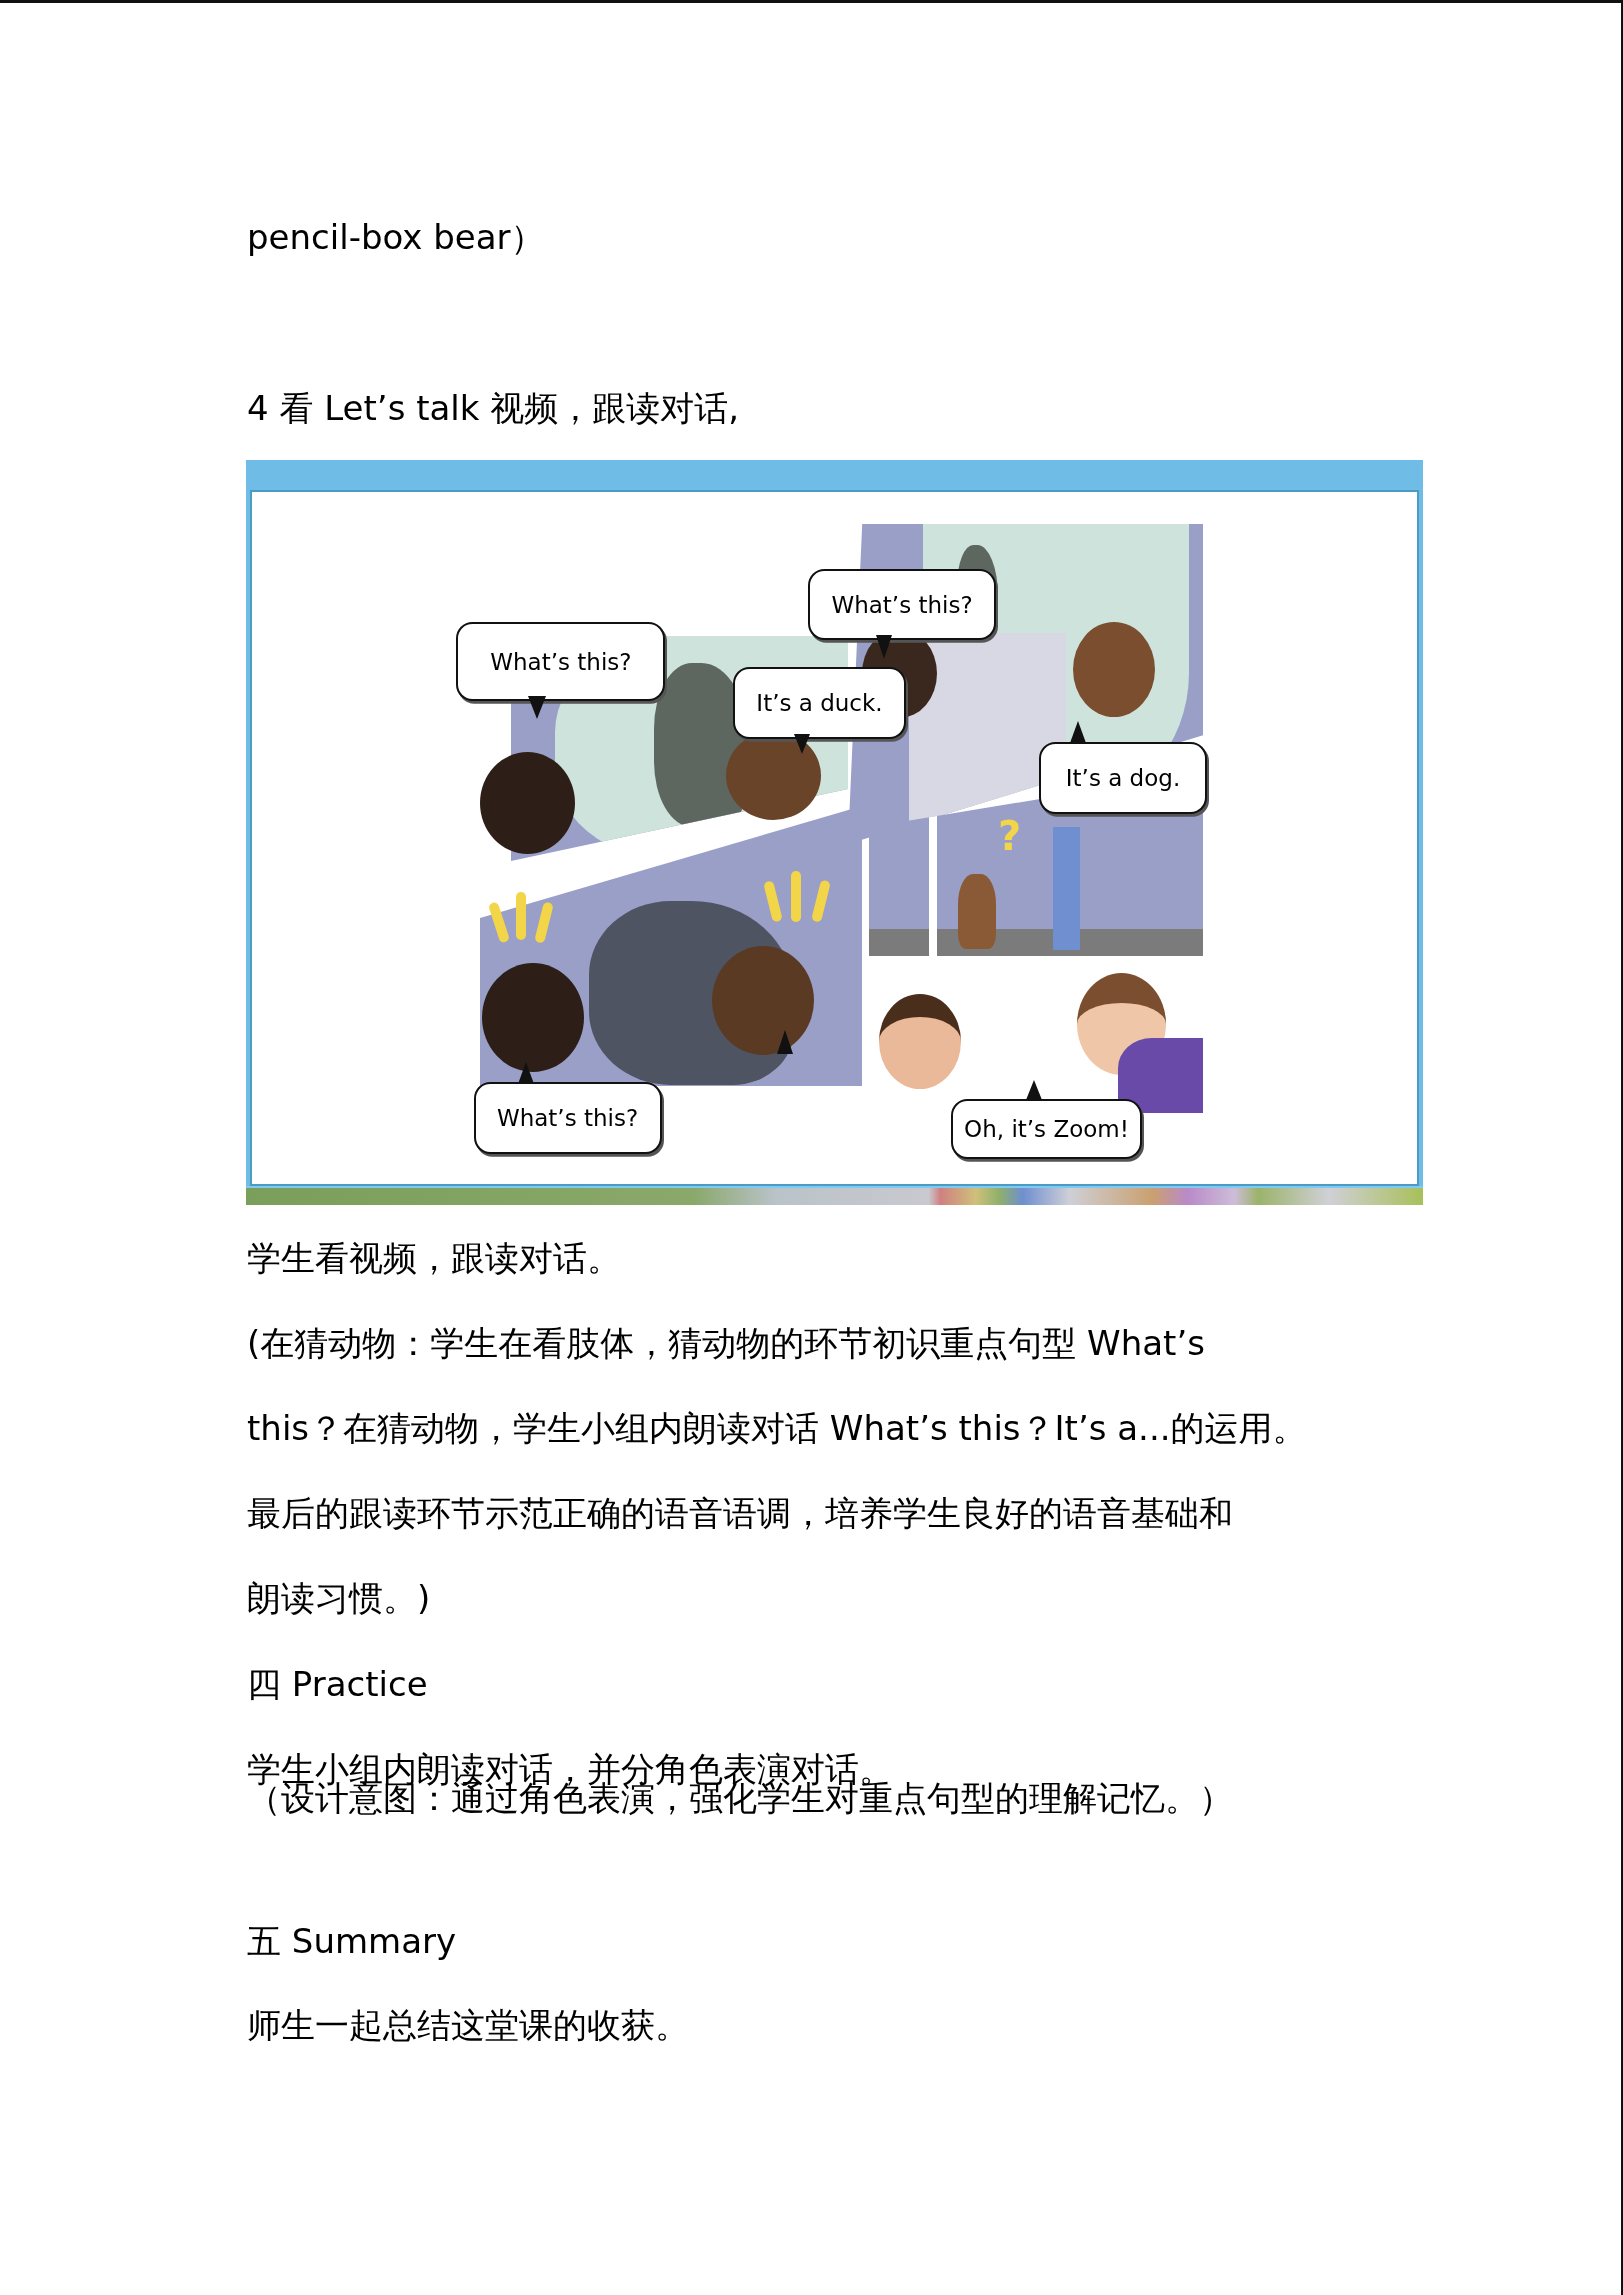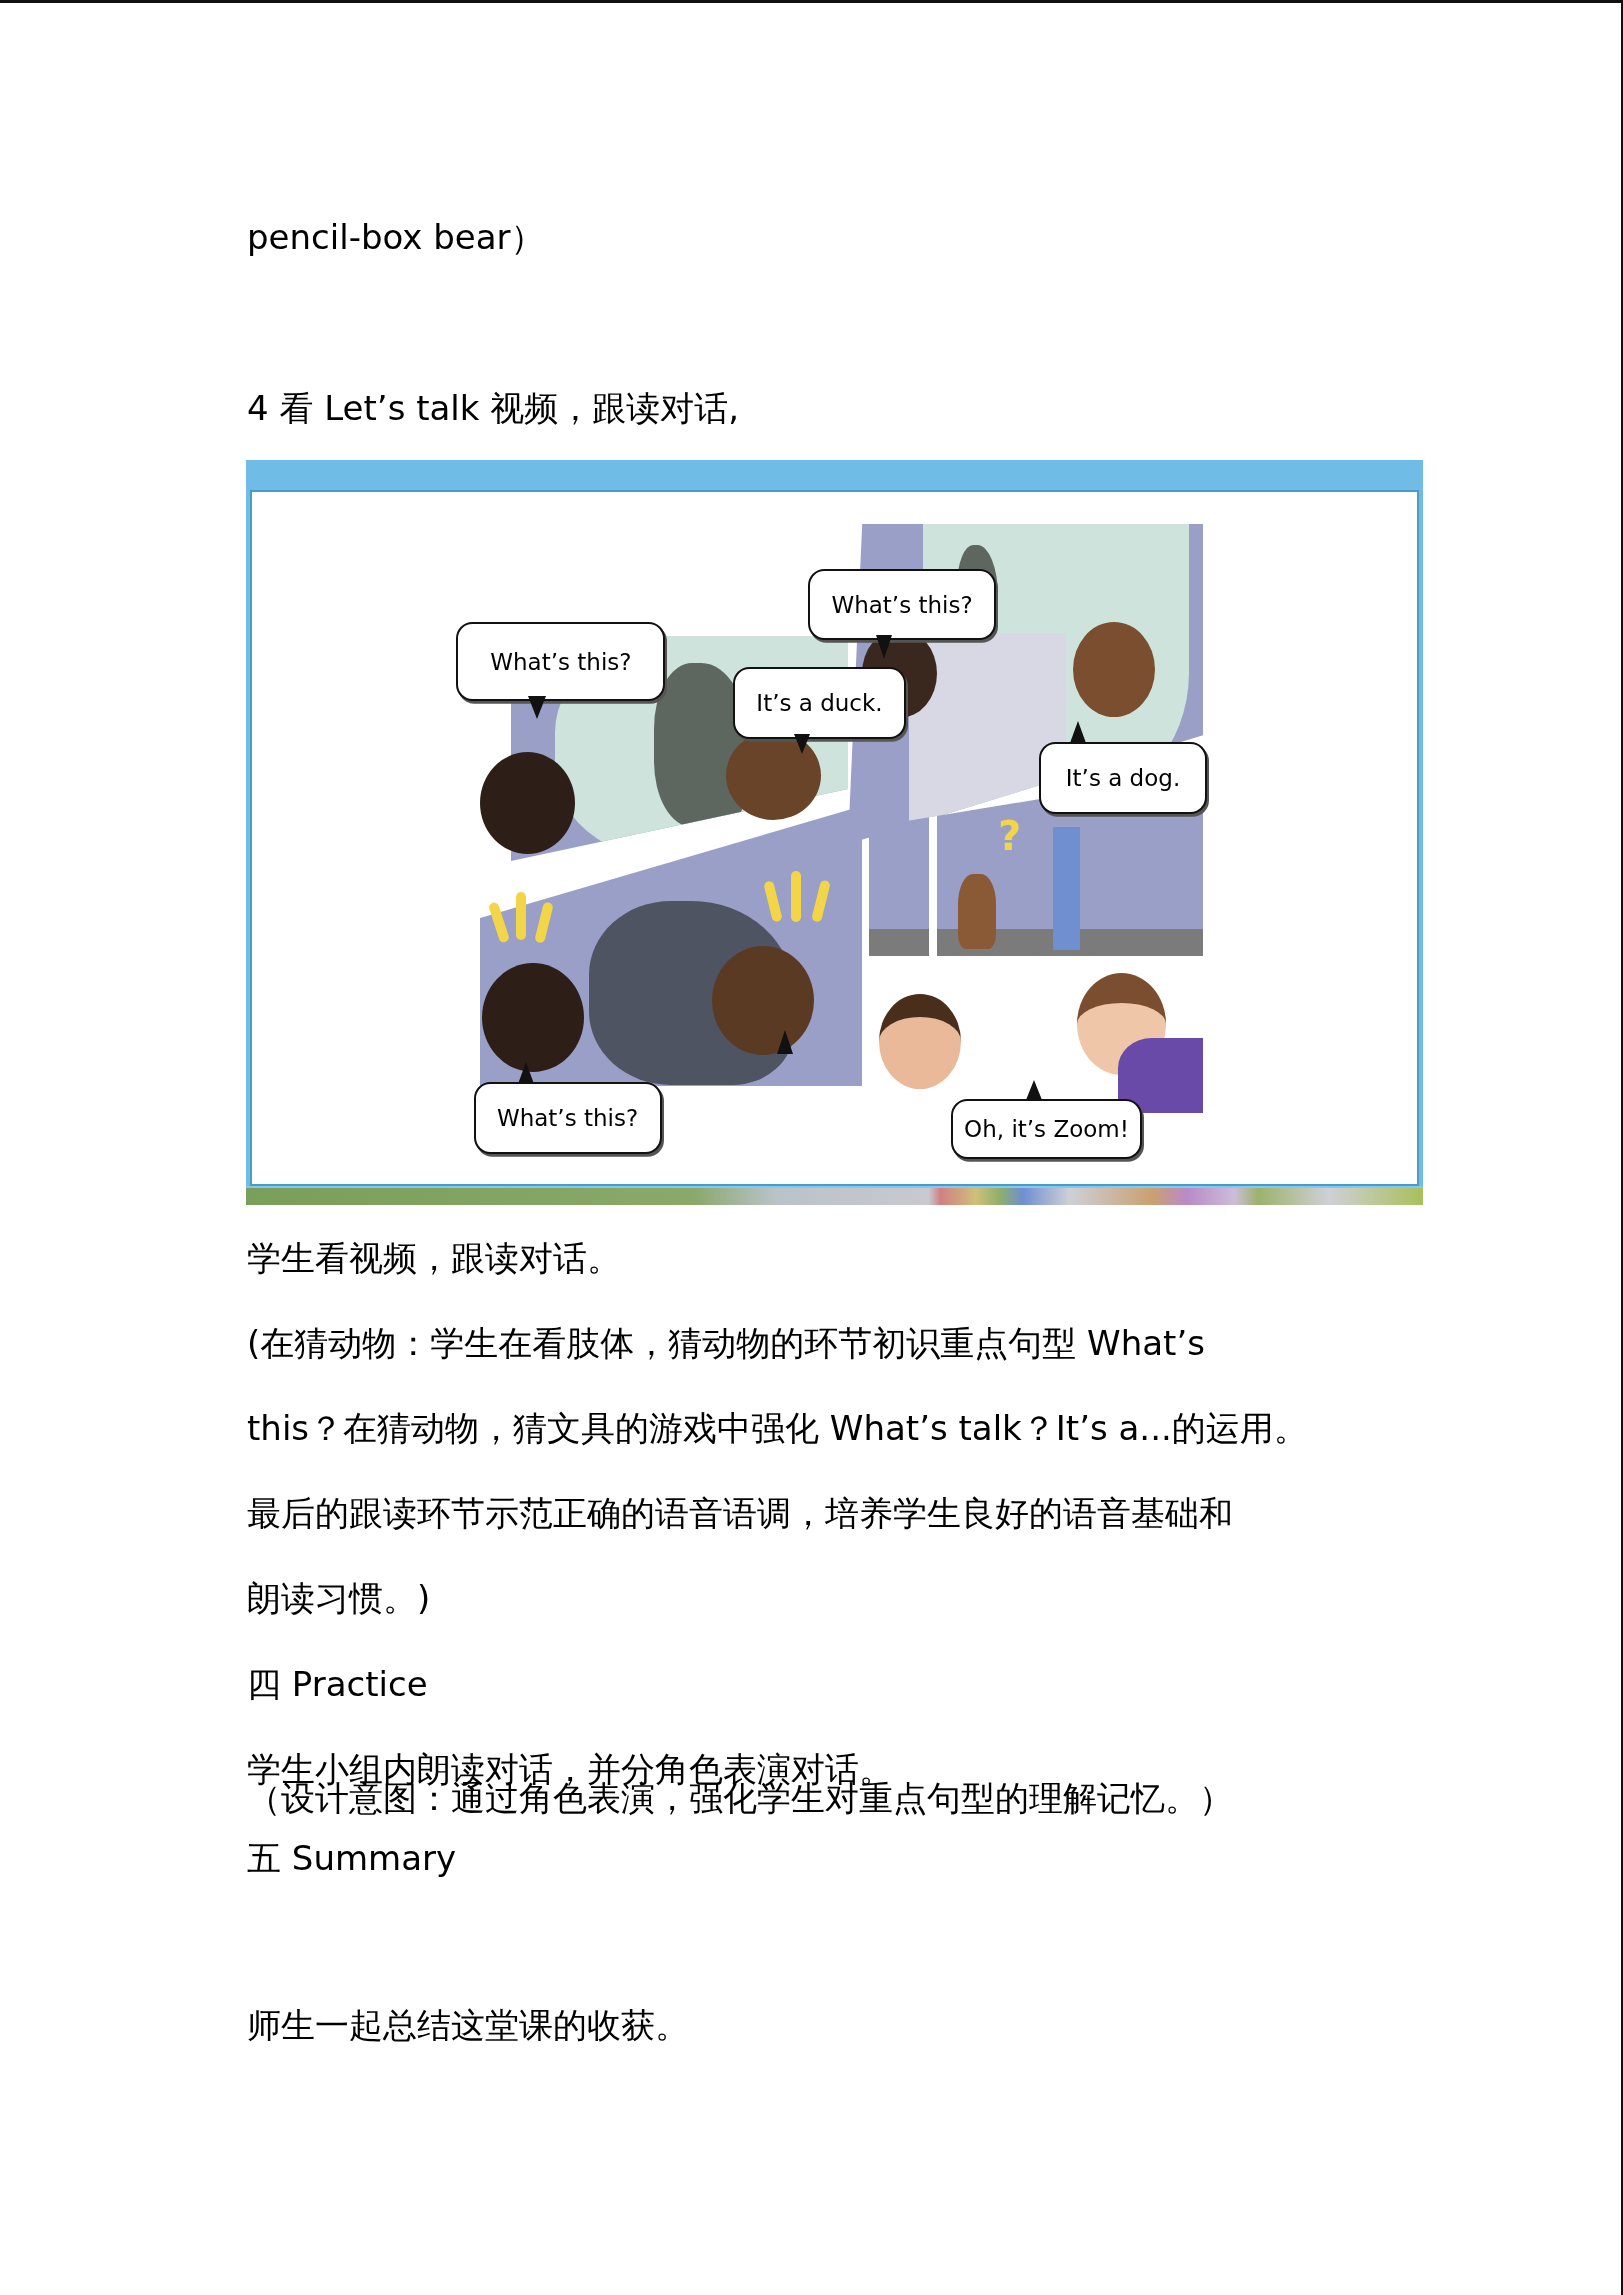--- a/index.html
+++ b/index.html
@@ -169,21 +169,21 @@
   <div class="tail" style="left:324px; top:510px; border-left:8.2px solid transparent; border-right:8.2px solid transparent; border-bottom:24.5px solid #111;"></div>
 
   <div class="bubble" style="left:498px; top:579px; width:187px; height:56px;">
     <span>Oh, it’s Zoom!</span>
   </div>
   <div class="tail" style="left:573px; top:560px; border-left:8.2px solid transparent; border-right:8.2px solid transparent; border-bottom:20.5px solid #111;"></div>
 </div>
 
 <div class="line" style="top:1238px;">学生看视频，跟读对话。</div>
 <div class="line" style="top:1323px;">(在猜动物：学生在看肢体，猜动物的环节初识重点句型 What’s</div>
-<div class="line" style="top:1408px;">this？在猜动物，猜文具的游戏中强化 What’s  talk？It’s  a...的运用。</div>
+<div class="line" style="top:1408px;">this？在猜动物，学生小组内朗读对话 What’s  this？It’s  a...的运用。</div>
 <div class="line" style="top:1493px;text-align:center;">最后的跟读环节示范正确的语音语调，培养学生良好的语音基础和</div>
 <div class="line" style="top:1578px;">朗读习惯。)</div>
 <div class="line" style="top:1664px;">四  Practice</div>
 <div class="line" style="top:1749px;">学生小组内朗读对话，并分角色表演对话。</div>
 <div class="line" style="top:1778px;">（设计意图：通过角色表演，强化学生对重点句型的理解记忆。）</div>
-<div class="line" style="top:1838px;">五  Summary</div>
+<div class="line" style="top:1921px;">五  Summary</div>
 <div class="line" style="top:2005px;">师生一起总结这堂课的收获。</div>
 
 
 </body></html>

